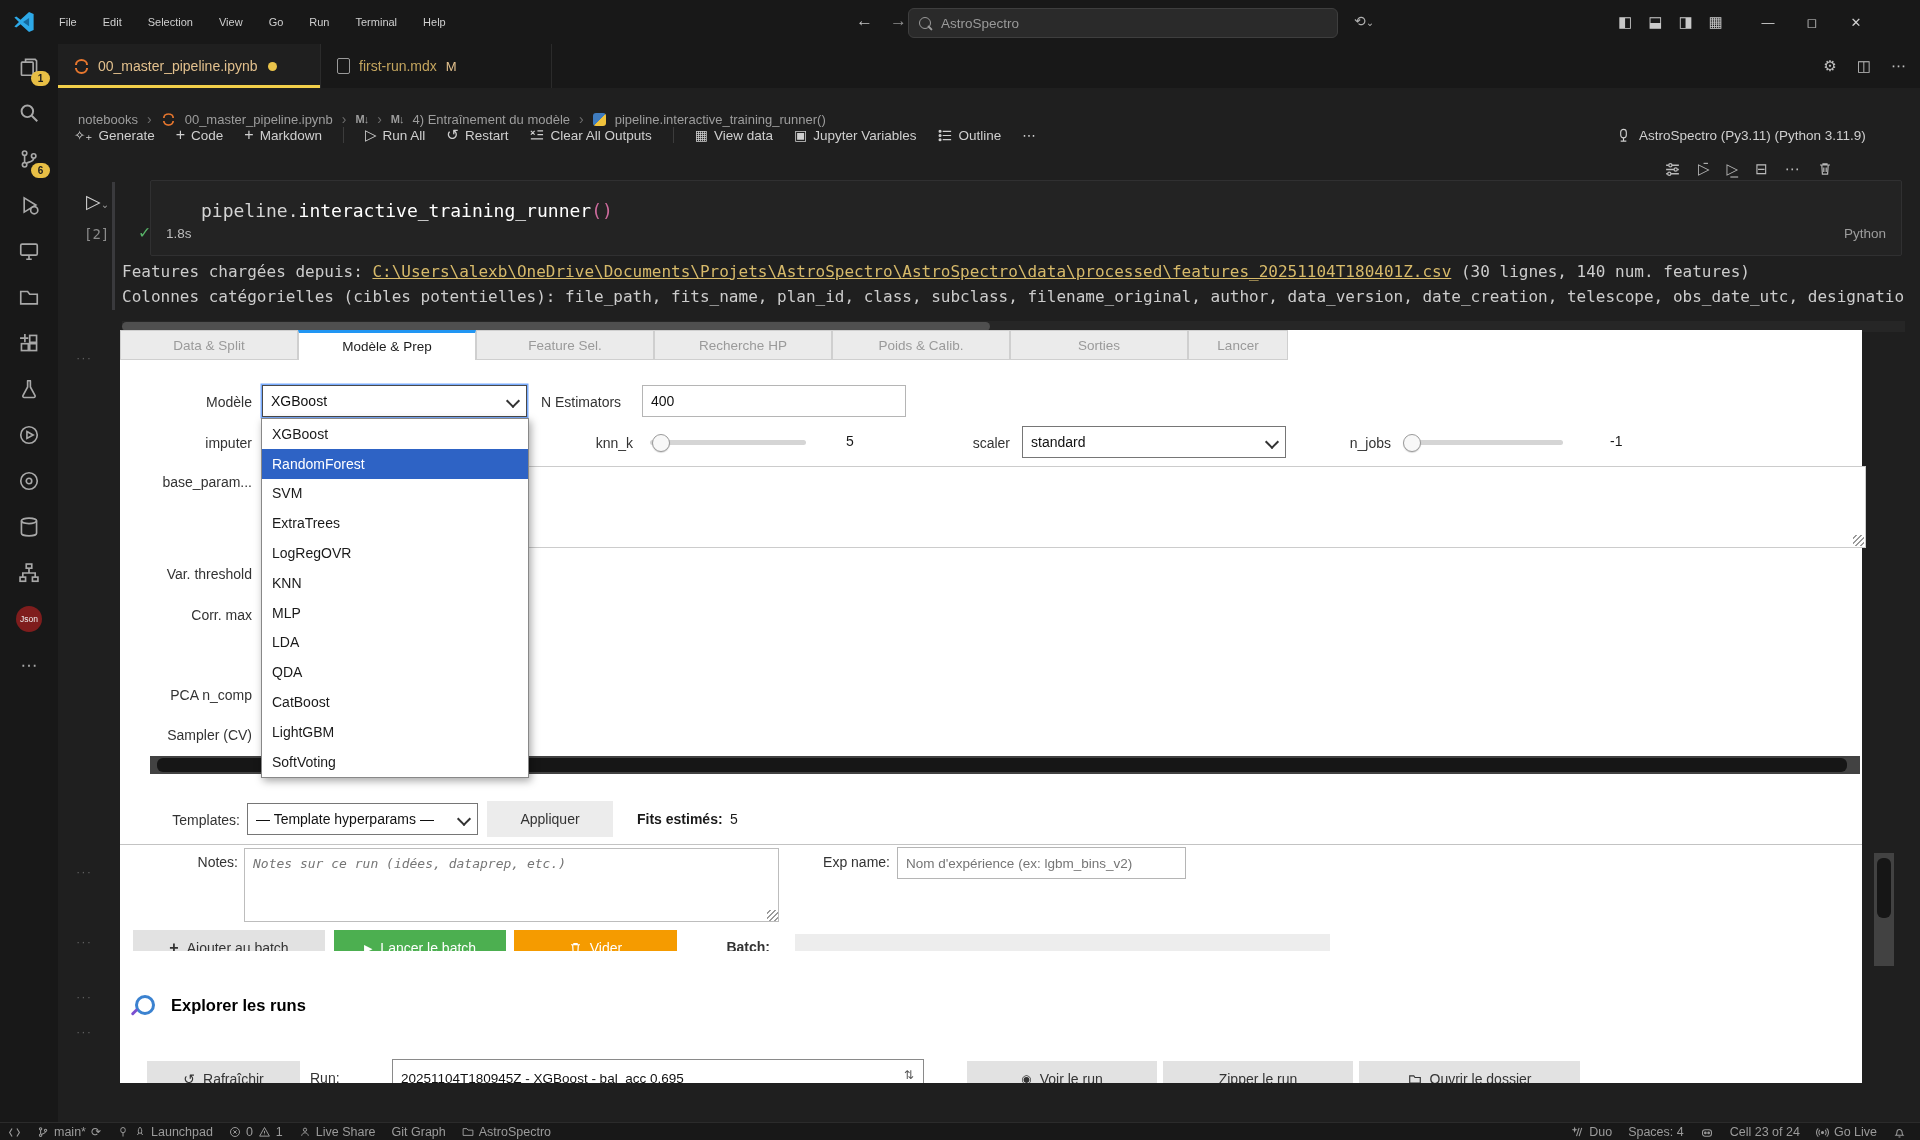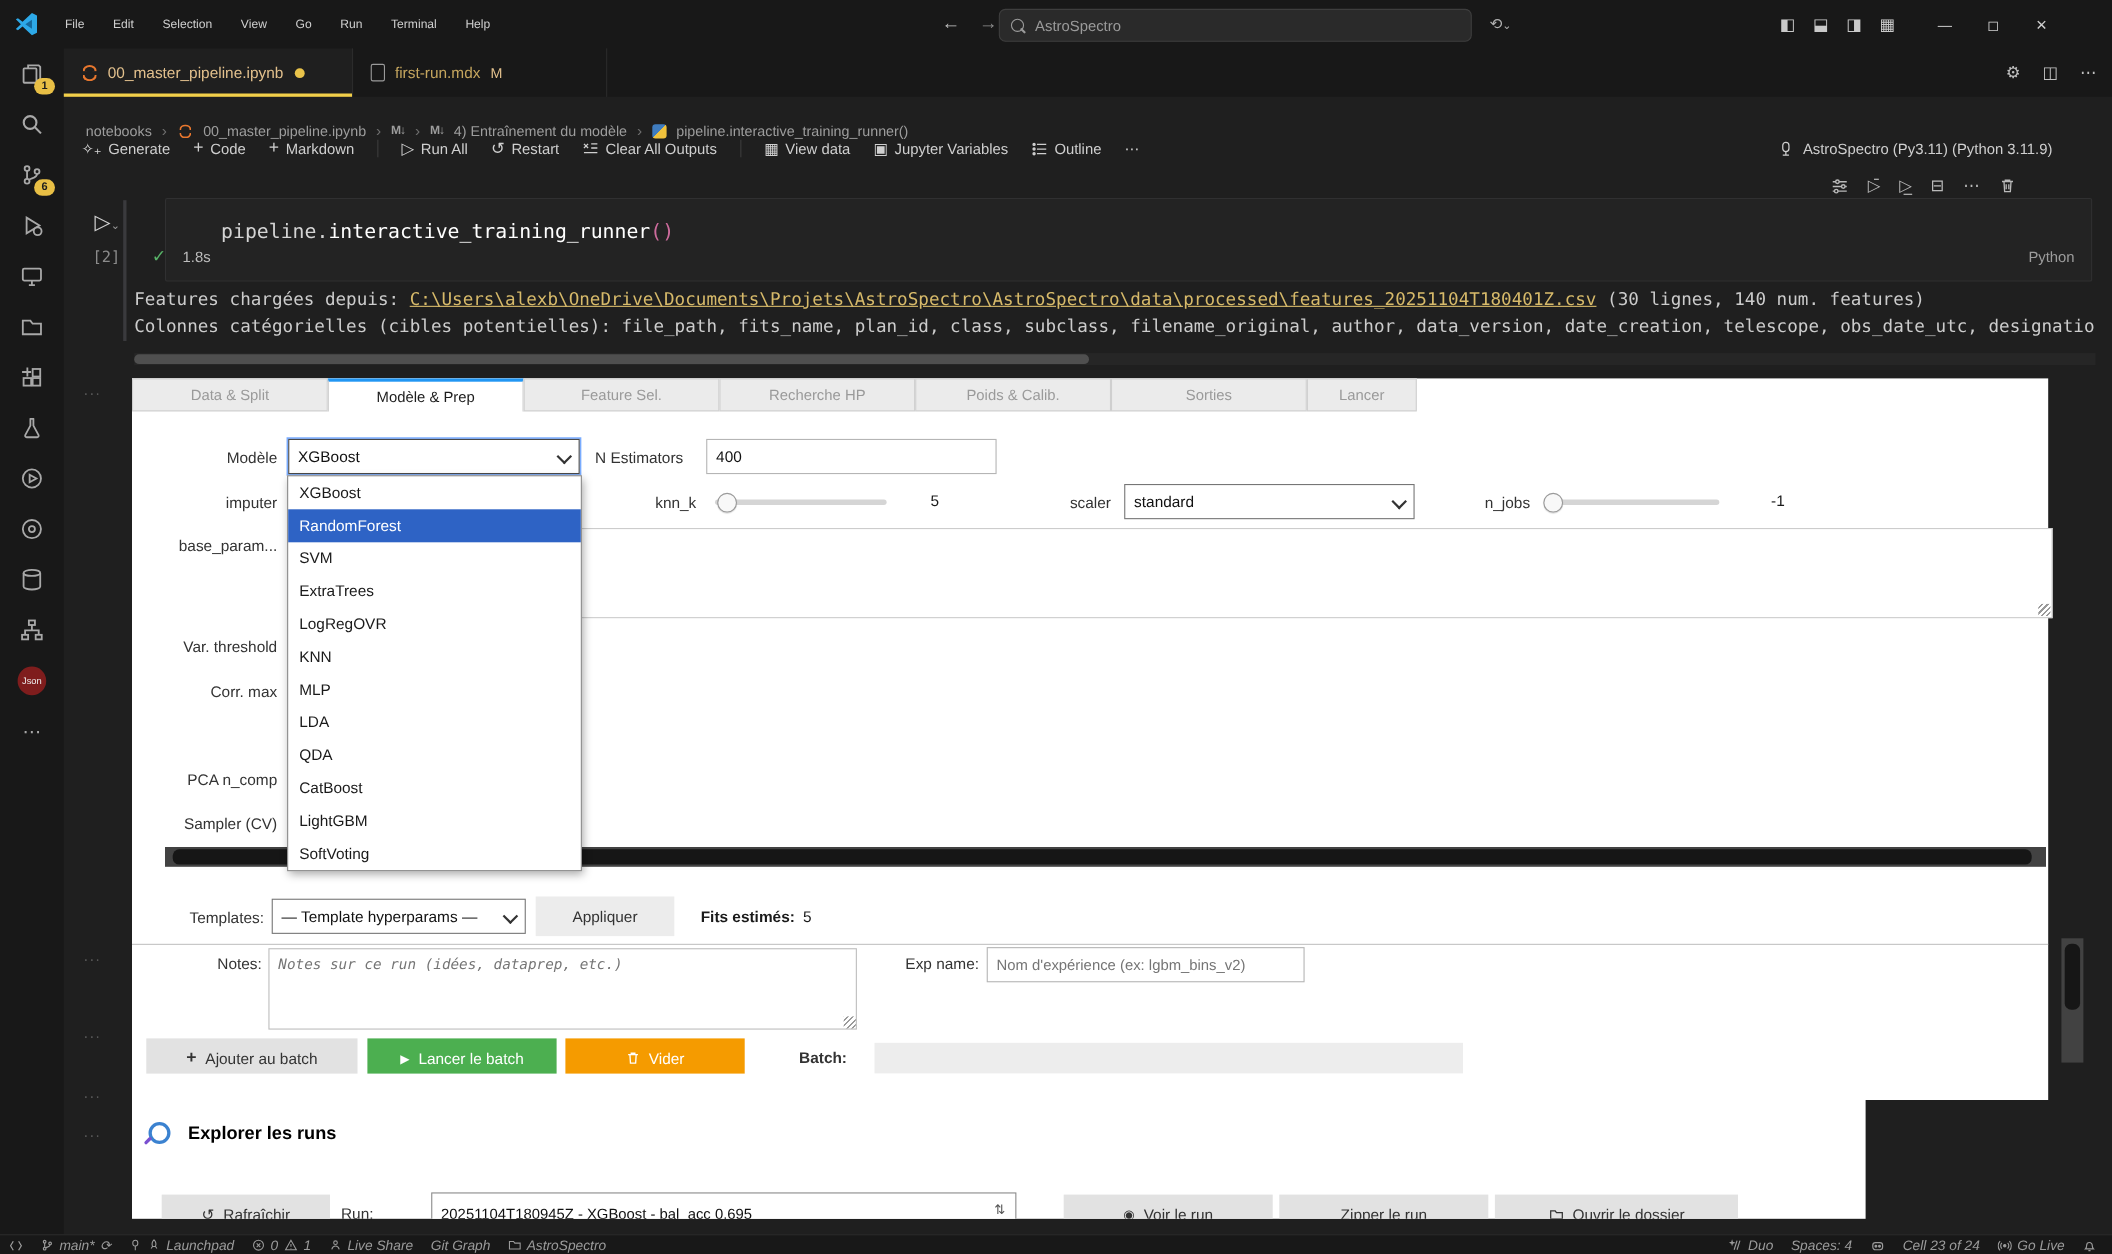--- a/index.html
+++ b/index.html
@@ -73,21 +73,21 @@
         background:repeating-linear-gradient(135deg,transparent 0 2px,#9a9a9a 2px 3.5px);}
   .darkbar{position:absolute;background:#424242;}
   .darkthumb{position:absolute;background:#161616;border-radius:6px;}
   .gutdots{position:absolute;color:#5f5f5f;font-size:13px;letter-spacing:1px;}
   .bluemag{width:14px;height:14px;border:3px solid #3b82d0;border-radius:50%;position:relative;}
   .bluemag::after{content:'';position:absolute;width:3px;height:8px;background:#7a4fd0;left:-5px;top:10px;
                   transform:rotate(45deg);border-radius:2px;}
   
   .statusbar{position:absolute;left:0;top:1122px;width:1920px;height:18px;background:#181818;border-top:1px solid #2b2b2b;
              display:flex;align-items:center;font-size:12.5px;color:#9b9b9b;z-index:50;}
-  .sitem{display:flex;align-items:center;gap:5px;padding:0 8px;white-space:nowrap;font-style:italic;}
+  .sitem{display:flex;align-items:center;gap:5px;padding:0 8px;white-space:nowrap;}
   .stretch{flex:1;}
 </style>
 </head>
 <body>
 
 <div class="screen">
 
   <div class="titlebar">
     <svg class="abs" style="left:13px;top:11px" width="22" height="22" viewBox="0 0 24 24">
       <path d="M17.5 1 8.2 9.6 3.6 6.1 1.5 7.2l5 4.8-5 4.8 2.1 1.1 4.6-3.5 9.3 8.6 5-2.4V3.4z" fill="#2da9e8"></path>
@@ -336,21 +336,21 @@
   <div class="abs" style="left:122px;top:321px;width:1783px;height:11px;background:#262626">
     <div class="abs" style="left:0;top:1px;width:868px;height:9px;background:#4f4f4f;border-radius:5px"></div>
   </div>
 
   <span class="gutdots" style="left:76px;top:350px">···</span>
   <span class="gutdots" style="left:76px;top:864px">···</span>
   <span class="gutdots" style="left:76px;top:934px">···</span>
   <span class="gutdots" style="left:76px;top:989px">···</span>
   <span class="gutdots" style="left:76px;top:1024px">···</span>
 
-  <div class="panel" style="top:344px;width:1742px;height:656px">
+  <div class="panel" style="top:330px;width:1742px;height:656px">
 
     <div class="wtab" style="left:0;width:178px">
         <span>Data &amp; Split</span>
       </div>
     <div class="wtab active" style="left:178px;width:178px">
         <span>Modèle &amp; Prep</span>
       </div>
     <div class="wtab" style="left:356px;width:178px">
         <span>Feature Sel.</span>
       </div>
@@ -455,21 +455,21 @@
       <div class="dditem">CatBoost</div>
       <div class="dditem">LightGBM</div>
       <div class="dditem">SoftVoting</div>
     </div>
   </div>
 
   <div class="darkbar" style="left:1874px;top:853px;width:20px;height:113px">
     <div class="darkthumb" style="left:3px;top:5px;width:14px;height:60px"></div>
   </div>
 
-  <div class="panel" style="top:976px;width:1576px;height:132px;overflow:hidden">
+  <div class="panel" style="top:951px;width:1742px;height:132px;overflow:hidden">
     <div class="abs" style="left:15px;top:44px;display:flex;align-items:center;gap:16px">
       <span class="bluemag"></span>
       <span style="font-size:16.5px;font-weight:bold;color:#000">Explorer les runs</span>
     </div>
     <div class="btn" style="left:27px;top:110px;width:153px;height:36px">
       <span style="font-size:14px">↺</span>
         <span>Rafraîchir</span>
     </div>
     <div class="wlabel" style="left:190px;top:119px;width:45px;text-align:left">Run:</div>
     <div class="wselect" style="left:272px;top:108px;width:532px;height:38px;border-color:#8a8a8a">

